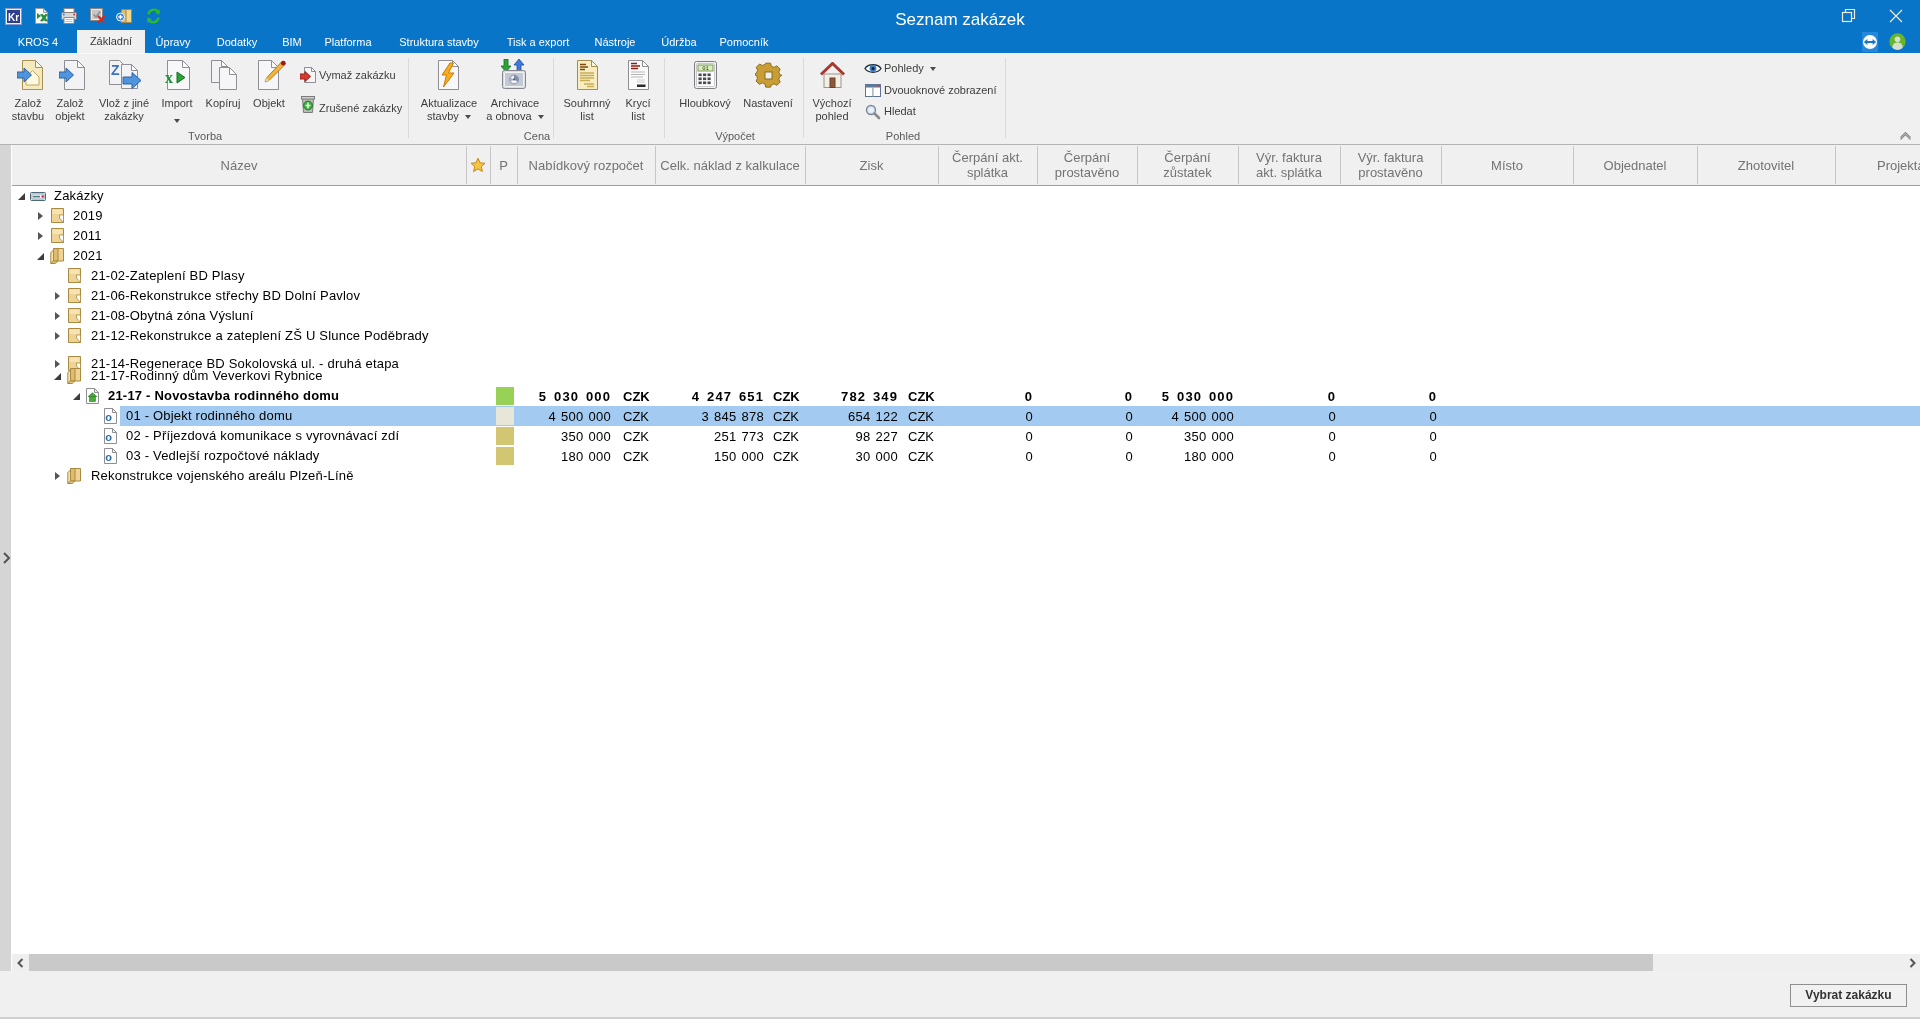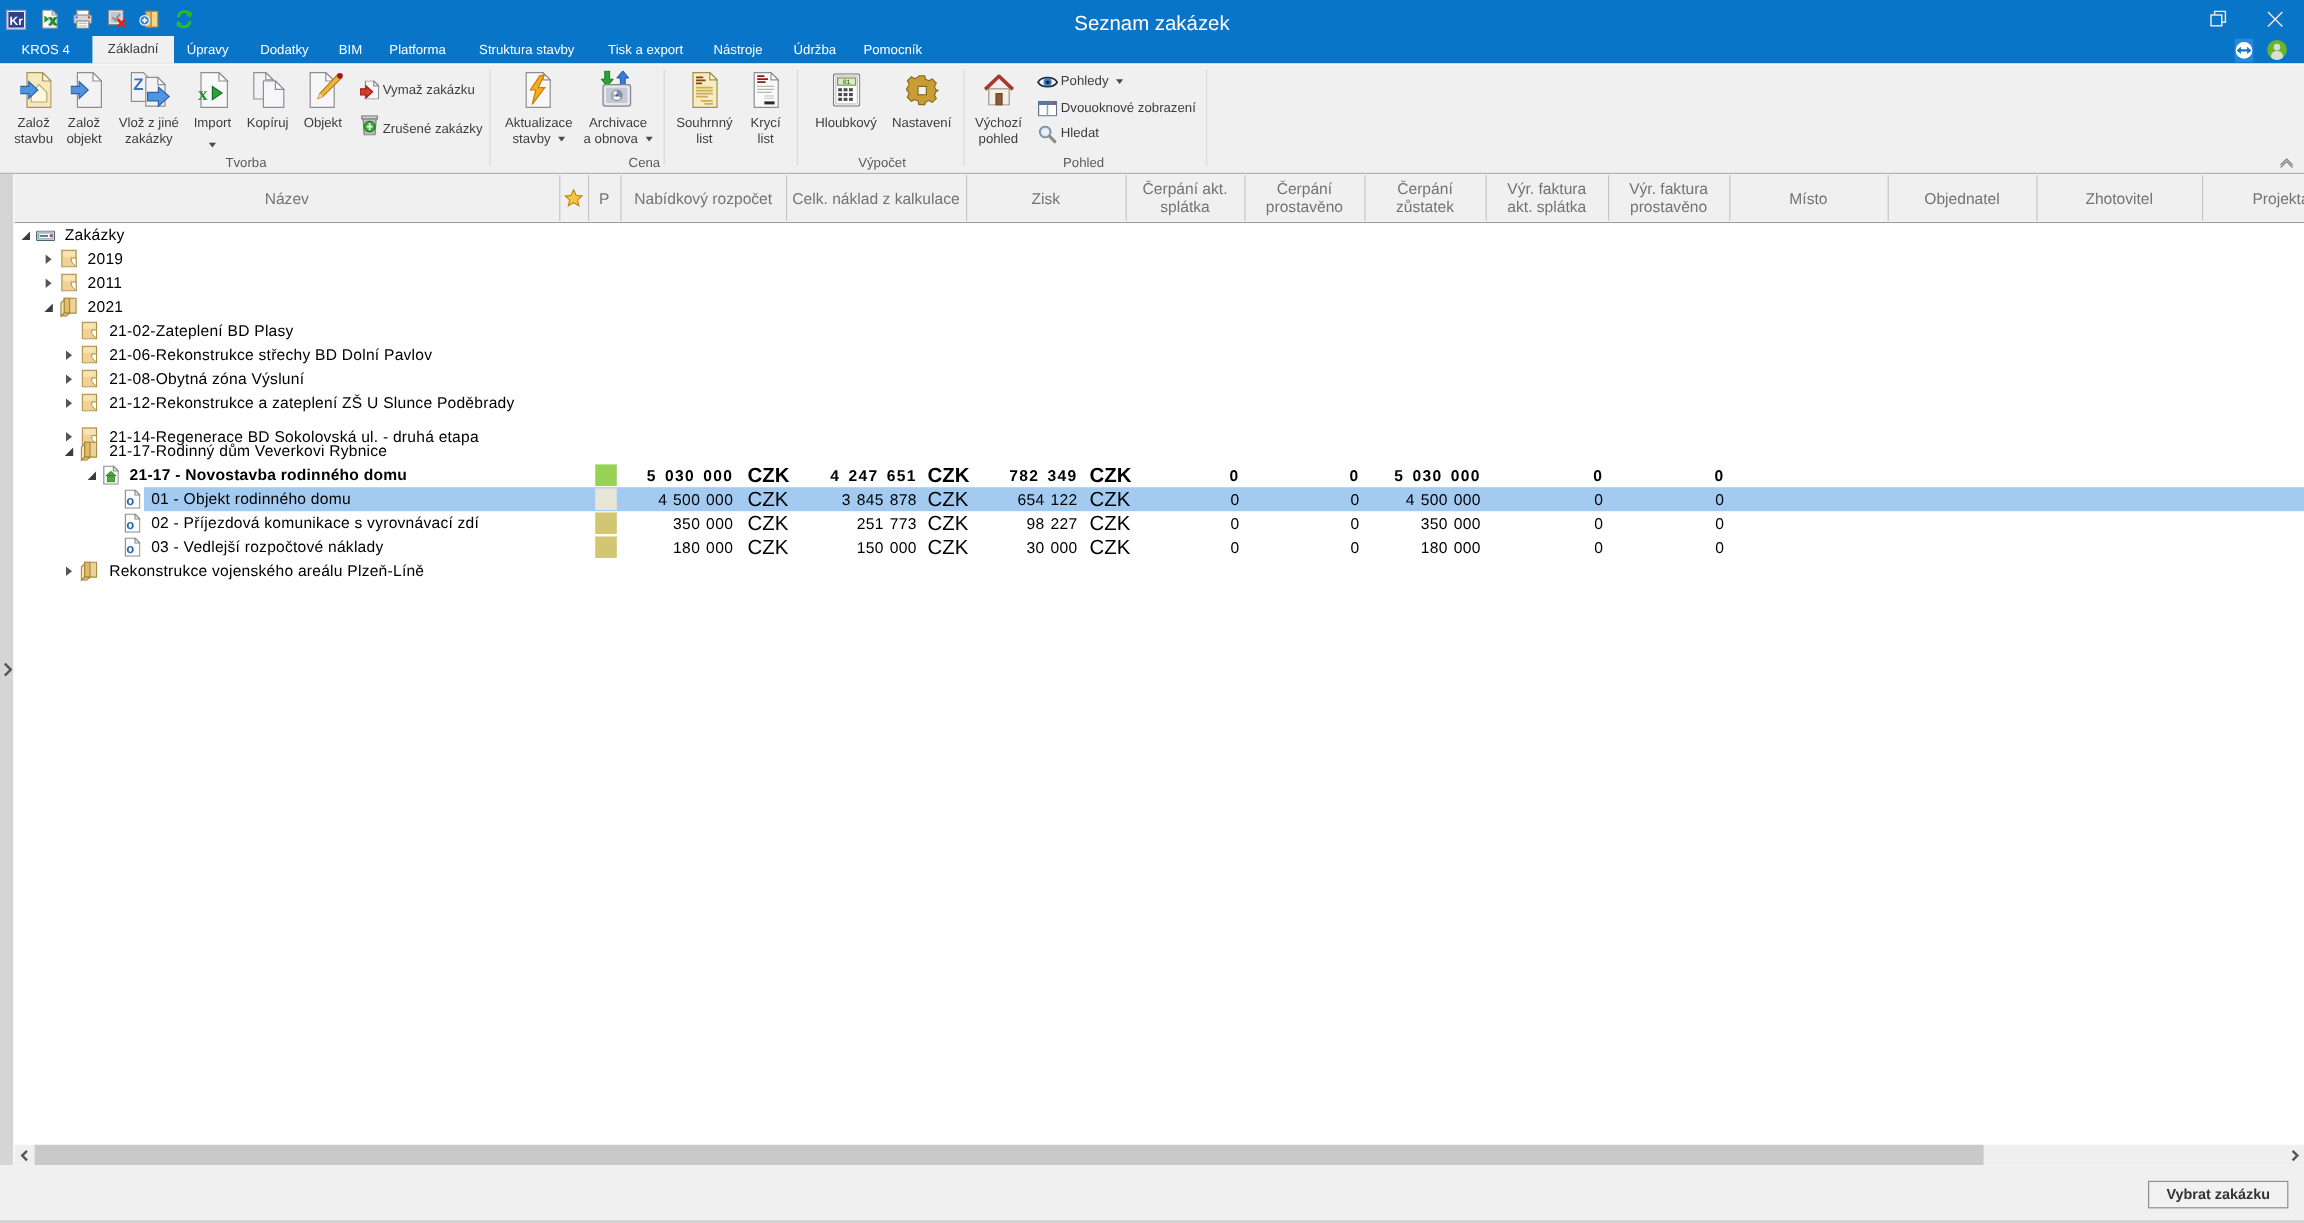--- a/index.html
+++ b/index.html
@@ -14,21 +14,21 @@
 .slabel{height:14px;font-size:11px;color:#3d3d3d;white-space:nowrap;line-height:14px;}
 .darr{display:inline-block;width:0;height:0;border-left:3px solid transparent;border-right:3px solid transparent;border-top:4px solid #4a4a4a;vertical-align:middle;margin-left:3px;}
 #sidebar{left:0;top:145px;width:11px;height:826px;background:#d5d5d5;}
 #headrow{left:12px;top:145px;width:1908px;height:41px;background:#f0f0f0;border-bottom:1px solid #9c9c9c;}
 .hsep{position:absolute;top:1px;bottom:1px;width:1px;background:#c6c6c6;}
 .hcell{position:absolute;top:0;height:40px;display:flex;align-items:center;justify-content:center;text-align:center;color:#737373;font-size:13px;line-height:15px;}
 #treearea{left:12px;top:186px;width:1908px;height:768px;background:#fff;}
 .row{position:absolute;left:0;width:1908px;height:20px;}
 .rt{position:absolute;top:2px;height:15px;line-height:15px;font-size:13px;white-space:nowrap;letter-spacing:0.2px;}
 .num{position:absolute;top:3px;height:15px;line-height:15px;font-size:13px;text-align:right;letter-spacing:0.3px;word-spacing:1px;}
-.czk{position:absolute;top:3px;height:15px;line-height:15px;font-size:17px;}
+.czk{position:absolute;top:3px;height:15px;line-height:15px;font-size:13px;}
 .row[style*="--b"] .num{letter-spacing:1.1px;word-spacing:2.2px;}
 .exp-c{position:absolute;width:0;height:0;border-top:4px solid transparent;border-bottom:4px solid transparent;border-left:5px solid #555;top:6px;}
 .exp-e{position:absolute;width:0;height:0;border-left:7px solid transparent;border-bottom:7px solid #3c3c3c;top:7px;}
 .pblock{position:absolute;top:1px;width:18px;height:18px;}
 #hscroll{left:12px;top:954px;width:1908px;height:17px;background:#efefef;}
 #hthumb{left:17px;top:0;width:1624px;height:17px;background:#c9c9c9;}
 #footer{left:0;top:971px;width:1920px;height:48px;background:#f0f0f0;}
 #bstrip{left:0;top:1017px;width:1920px;height:2px;background:#cfcfcf;}
 #vybrat{left:1790px;top:984px;width:117px;height:23px;background:#f1f1f1;border:1px solid #8f8f8f;text-align:center;line-height:21px;font-weight:bold;color:#333;font-size:12px;}
 </style></head>

